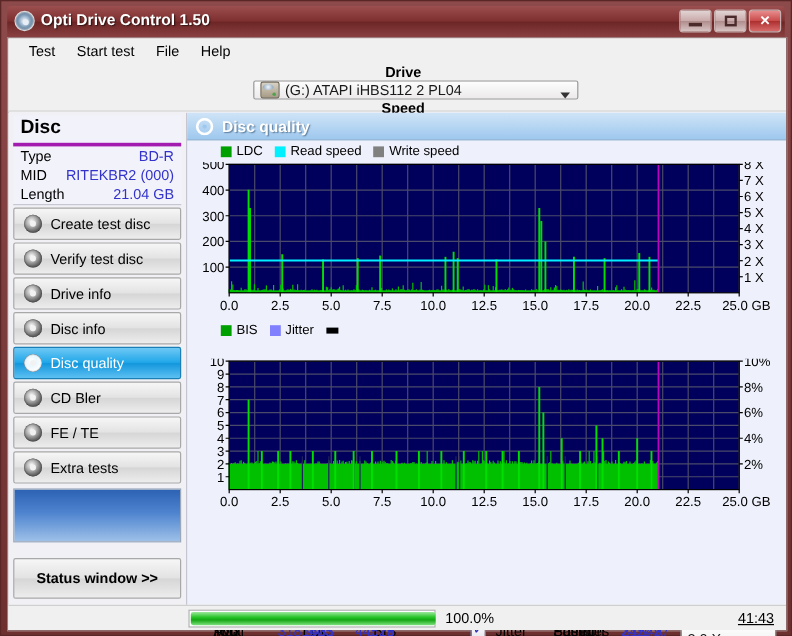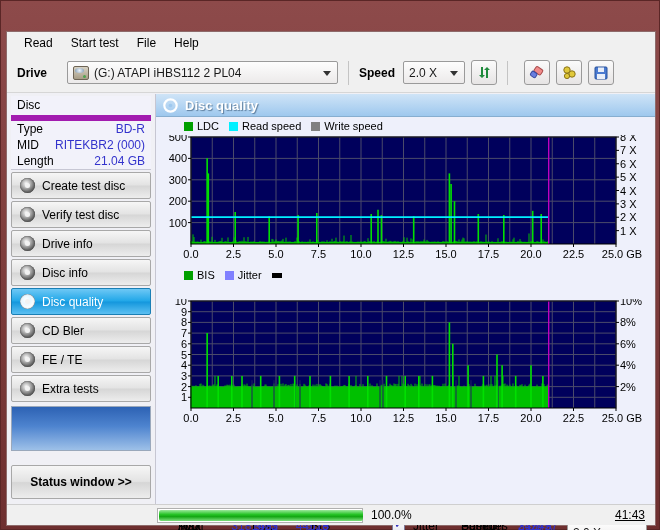--- a/index.html
+++ b/index.html
@@ -53,21 +53,21 @@
   .wmax{ width:10px; height:9px; border:2px solid #4a2a2a; }
   
   .client {
     position:absolute; left:5px; top:30px; width:650px; height:495px;
     background:#f0f0f5; border:1px solid #8e6a6a;
   }
   
   .menubar { height:21px; background:#f0f0f0; display:flex; align-items:center; padding-left:8px; }
   .menu-item { padding:2px 9px; color:#000; font-size:12px; }
   
-  .toolbar { height:40px; background:#f0f0f0; display:flex; align-items:center; padding-left:10px; border-bottom:1px solid #d6d6d6;}
+  .toolbar { height:40px; background:#f0f0f0; display:flex; align-items:center; padding-left:10px; border-bottom:1px solid #d6d6d6;flex-direction:column;}
   .lbl-bold { font-weight:bold; font-size:12px; color:#000; }
   .combo {
     height:23px; border:1px solid #9a9a9a; border-radius:2px;
     background:linear-gradient(180deg,#fdfdfd 0%,#eceaea 100%);
     display:flex; align-items:center; position:relative;
     padding:0 22px 0 5px; font-size:12px; color:#1a1a1a;
   }
   .combo .arrow{
     position:absolute; right:6px; top:9px;
     border-left:4px solid transparent; border-right:4px solid transparent;
@@ -86,21 +86,21 @@
   .speed-combo { width:62px; margin-left:8px; }
   .tbtn {
     width:26px; height:25px; margin-left:6px;
     border:1px solid #9a9a9a; border-radius:3px;
     background:linear-gradient(180deg,#fbfbfb 0%,#e6e4e4 100%);
     display:flex; align-items:center; justify-content:center; font-size:13px;
   }
   
   .leftpane { position:absolute; left:0; top:62px; width:148px; bottom:0; background:#f0f0f5; }
   .disc-box { margin:2px 4px 0 4px; background:#f2f2fa; border-bottom:1px solid #c7c7d4; }
-  .disc-title{ font-weight:normal; font-size:12px; padding:2px 4px 3px 6px; color:#000; border-bottom:6px solid #a21caf;}
+  .disc-title{ font-weight:bold; font-size:16px; padding:2px 4px 3px 6px; color:#000; border-bottom:3px solid #a21caf;}
   .disc-row{ display:flex; justify-content:space-between; padding:1px 6px; font-size:12px;}
   .disc-row .k{ color:#000; }
   .disc-row .v{ color:#3333cc; }
   .navbtn {
     margin:2px 4px 0 4px; height:27px; display:flex; align-items:center;
     border:1px solid #a8a8a8; border-radius:2px;
     background:linear-gradient(180deg,#f6f6f6 0%,#e3e3e3 48%,#d6d6d6 52%,#ededed 100%);
     font-size:12px; color:#000; padding-left:8px;
   }
   .navbtn.active{
@@ -166,25 +166,40 @@
     border-radius:2px;
   }
   .pct{ width:78px; text-align:left; padding-left:8px; font-size:12px;}
   .tm{ flex:1; text-align:right; padding-right:10px; font-size:12px;text-decoration:underline;}
 </style>
 </head>
 <body>
 
 <div class="window">
 
+  <div class="titlebar">
+    <div class="title-icon"></div>
+    <div class="title-text">Opti Drive Control 1.50</div>
+    <div class="win-btns">
+      <div class="wbtn">
+          <div class="wmin"></div>
+        </div>
+      <div class="wbtn">
+          <div class="wmax"></div>
+        </div>
+      <div class="wbtn close">
+          <span>✕</span>
+        </div>
+    </div>
+  </div>
 
   <div class="client">
 
     <div class="menubar">
-      <div class="menu-item">Read</div>
+      <div class="menu-item">Test</div>
       <div class="menu-item">Start test</div>
       <div class="menu-item">File</div>
       <div class="menu-item">Help</div>
     </div>
 
     <div class="toolbar">
       <span class="lbl-bold">Drive</span>
       <div class="combo drive-combo">
         <span class="drive-ico"></span>
         <span>(G:)  ATAPI iHBS112  2 PL04</span>

